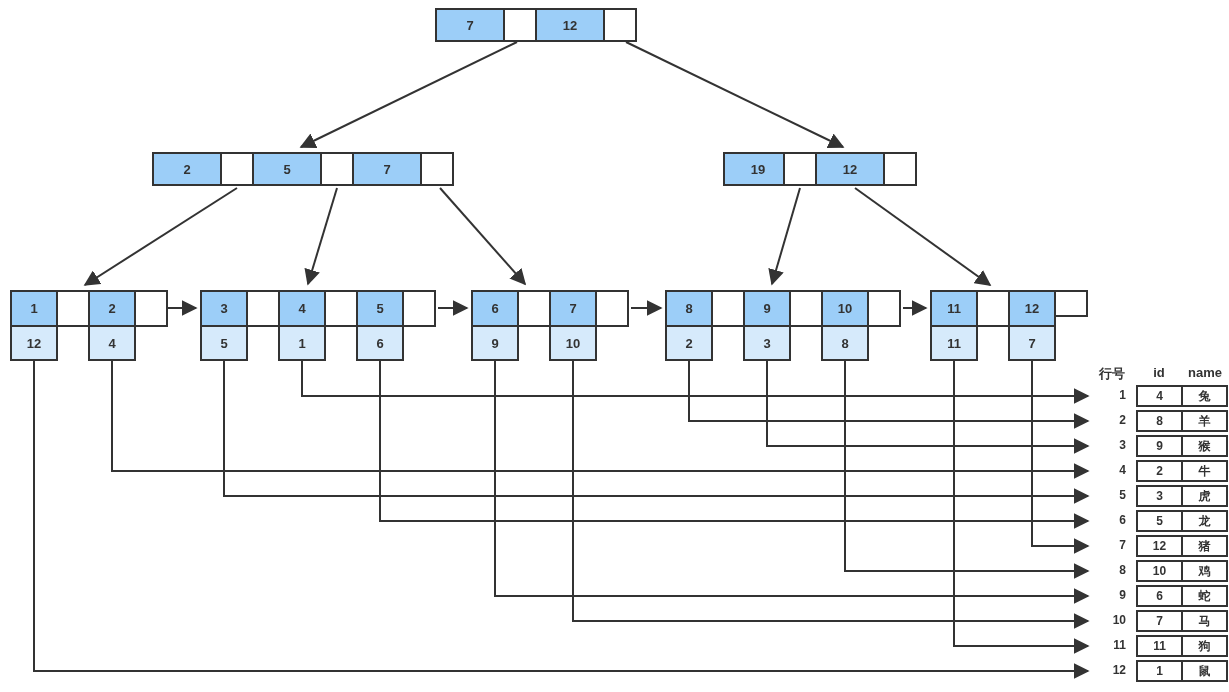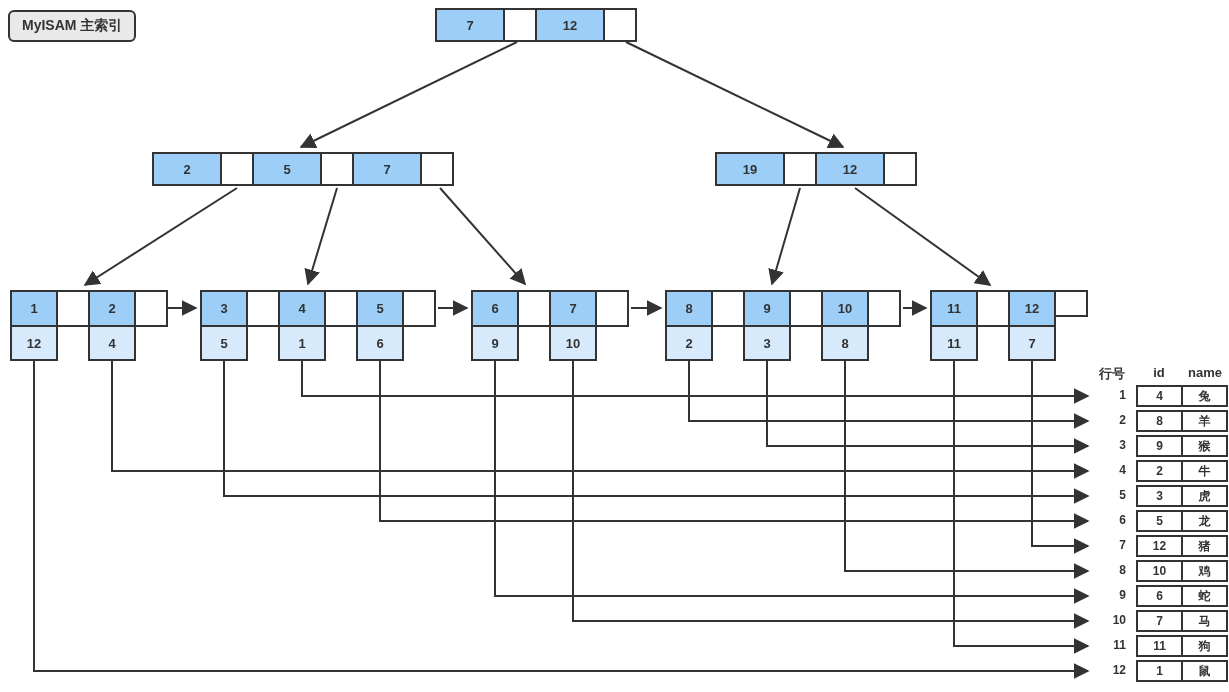--- a/index.html
+++ b/index.html
@@ -58,42 +58,39 @@
         <polyline points="495,361 495,596 1088,596" class="wire" marker-end="url(#arr)"></polyline>
         <polyline points="573,361 573,621 1088,621" class="wire" marker-end="url(#arr)"></polyline>
         <polyline points="689,361 689,421 1088,421" class="wire" marker-end="url(#arr)"></polyline>
         <polyline points="767,361 767,446 1088,446" class="wire" marker-end="url(#arr)"></polyline>
         <polyline points="845,361 845,571 1088,571" class="wire" marker-end="url(#arr)"></polyline>
         <polyline points="954,361 954,646 1088,646" class="wire" marker-end="url(#arr)"></polyline>
         <polyline points="1032,361 1032,546 1088,546" class="wire" marker-end="url(#arr)"></polyline>
       </g>
   </svg>
 
-  <div class="badge">
-    <span>MyISAM 主索引</span>
-  </div>
 
   <div class="node inode" style="left:435px;top:8px;width:204px;height:34px">
     <div class="cell key" style="left:0">7</div>
     <div class="cell gap" style="left:68px"></div>
     <div class="cell key" style="left:100px">12</div>
     <div class="cell gap" style="left:168px"></div>
   </div>
 
   <div class="node inode" style="left:152px;top:152px;width:304px;height:34px">
     <div class="cell key" style="left:0">2</div>
     <div class="cell gap" style="left:68px"></div>
     <div class="cell key" style="left:100px">5</div>
     <div class="cell gap" style="left:168px"></div>
     <div class="cell key" style="left:200px">7</div>
     <div class="cell gap" style="left:268px"></div>
   </div>
 
   <div class="node inode" style="left:715px;top:152px;width:204px;height:34px">
-    <div class="cell key" style="left:0">19</div>
+    <div class="cell key" style="left:8px">19</div>
     <div class="cell gap" style="left:68px"></div>
     <div class="cell key" style="left:100px">12</div>
     <div class="cell gap" style="left:168px"></div>
   </div>
 
   <div class="node leaf" style="left:10px;top:290px;width:160px;height:73px">
     <div class="cell key" style="left:0">1</div>
     <div class="cell gap" style="left:46px"></div>
     <div class="cell key" style="left:78px">2</div>
     <div class="cell gap" style="left:124px"></div>

